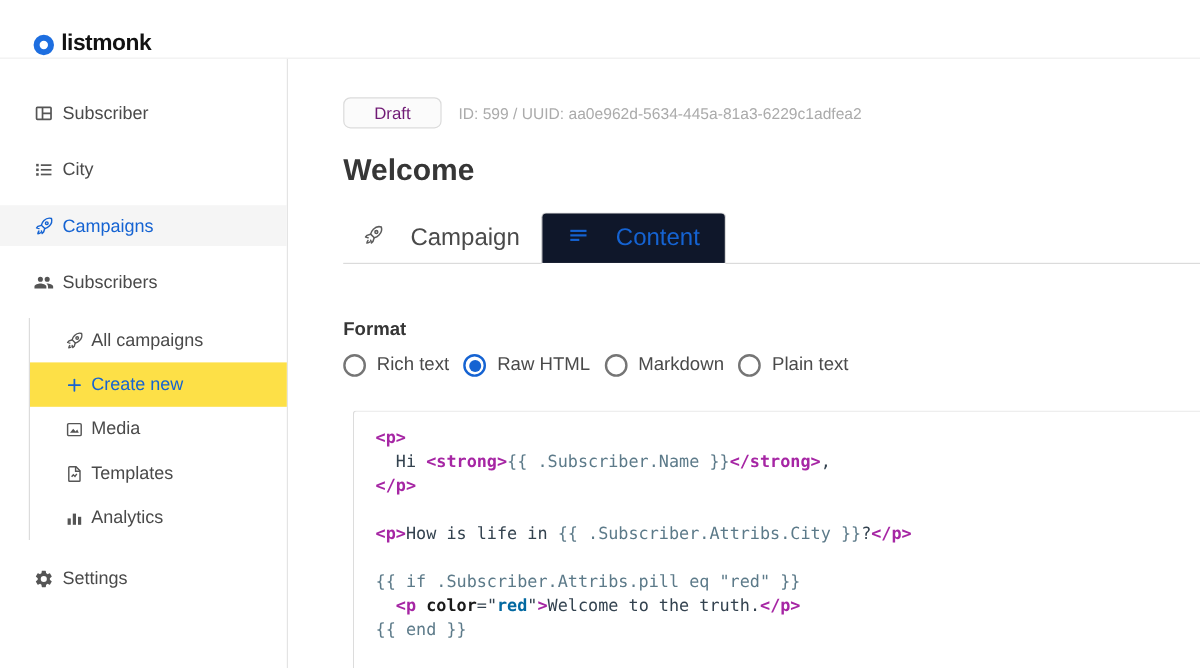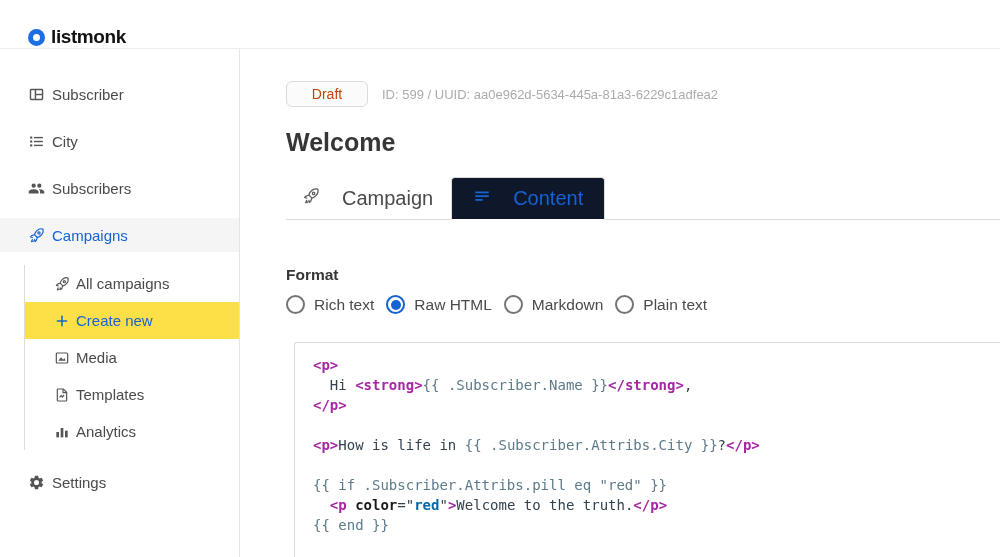--- a/index.html
+++ b/index.html
@@ -44,42 +44,42 @@
   .sub-item svg { width: 16px; height: 16px; margin-right: 6px; color: #555; flex-shrink: 0; }
   .sub-item.hl { background: #fde047; }
   .sub-item.blue, .sub-item.blue svg { color: #1563d2; }
   .settings-gap { margin-top: 15px; }
   
   .main { flex: 1; padding: 32px 0 0 46px; min-width: 0; }
   .head-row { display: flex; align-items: center; }
   .badge {
     display: inline-block; width: 82px; text-align: center;
     border: 1px solid #dbdbdb; border-radius: 6px; background: #fbfbfb;
-    color: #c2410c; font-size: 14px; padding: 4px 0; cursor: pointer;
+    color: #701a75; font-size: 14px; padding: 4px 0; cursor: pointer;
   }
   .meta { margin-left: 14px; color: #ababab; font-size: 13px; }
   h1 { margin-top: 20px; font-size: 25px; line-height: 30px; color: #363636; font-weight: 700; }
   
   .tabs { display: flex; align-items: flex-end; margin-top: 20px; border-bottom: 1px solid #dbdbdb; }
   .tab {
     display: flex; gap: 22px; padding: 9px 16px;
     font-size: 20px; color: #4a4a4a; cursor: pointer;
   }
   .tab svg { width: 18px; height: 18px; color: #5c5c5c; }
   .tab.active {
     color: #1563d2; background: #0f172a; margin-left: 2px; margin-bottom: -1px;
     border: 1px solid #dbdbdb; border-bottom: 1px solid #fff;
     border-radius: 4px 4px 0 0; padding: 9px 21px;
   }
   .tab.active svg { color: #1563d2; }
   
   .format { margin-top: 46px; }
   .format-label { font-weight: 700; font-size: 15.5px; color: #363636; }
   .radios { display: flex; align-items: center; margin-top: 11px; }
-  .radio-opt { display: flex; align-items: center; margin-right: 12px; font-size: 15.5px; color: #4a4a4a; cursor: pointer; }
+  .radio-opt { display: flex; margin-right: 12px; font-size: 15.5px; color: #4a4a4a; cursor: pointer; }
   .rc {
     position: relative; width: 19px; height: 19px; border: 2px solid #757575;
     border-radius: 50%; margin-right: 9px; background: #fff; flex-shrink: 0;
   }
   .rc.checked { border-color: #1563d2; }
   .rc.checked::after {
     content: ""; position: absolute; left: 2.5px; top: 2.5px; right: 2.5px; bottom: 2.5px;
     background: #1563d2; border-radius: 50%;
   }
   
@@ -121,35 +121,35 @@
       <svg viewBox="0 0 24 24" fill="currentColor">
           <rect x="3" y="5" width="3" height="3"></rect>
           <rect x="3" y="10.5" width="3" height="3"></rect>
           <rect x="3" y="16" width="3" height="3"></rect>
           <rect x="8.5" y="5.5" width="12.5" height="2"></rect>
           <rect x="8.5" y="11" width="12.5" height="2"></rect>
           <rect x="8.5" y="16.5" width="12.5" height="2"></rect>
         </svg>
       <span>City</span>
     </div>
-    <div class="nav-item">
-      <svg viewBox="0 0 24 24" fill="currentColor">
-          <path d="M16 11a3 3 0 1 0 0-6 3 3 0 0 0 0 6zM8 11a3 3 0 1 0 0-6 3 3 0 0 0 0 6zm0 2c-2.33 0-7 1.17-7 3.5V19h14v-2.5C15 14.17 10.33 13 8 13zm8 0c-.29 0-.62.02-.97.05A4.22 4.22 0 0 1 17 16.5V19h6v-2.5c0-2.33-4.67-3.5-7-3.5z"></path>
-        </svg>
-      <span>Subscribers</span>
-    </div>
     <div class="nav-item hl blue">
       <svg viewBox="0 0 24 24" fill="none" stroke="currentColor" stroke-width="1.7" stroke-linecap="round" stroke-linejoin="round">
           <path d="M13.2 14.8L9.2 10.8c.4-1.8 1.4-3.8 3-5.4C15 2.6 18.8 2.2 21 2.9c.7 2.2.3 6-2.5 8.8-1.6 1.6-3.6 2.7-5.3 3.1z"></path>
           <circle cx="15.5" cy="8.5" r="1.6"></circle>
           <path d="M9 11l-3.8 1.2L3.5 14l2.8.8"></path>
           <path d="M13 15l-1.2 3.8L10 20.5l-.8-2.8"></path>
           <path d="M6.2 17.8c-.8.8-1.2 3-1.2 3s2.2-.4 3-1.2"></path>
         </svg>
       <span>Campaigns</span>
+    </div>
+    <div class="nav-item">
+      <svg viewBox="0 0 24 24" fill="currentColor">
+          <path d="M16 11a3 3 0 1 0 0-6 3 3 0 0 0 0 6zM8 11a3 3 0 1 0 0-6 3 3 0 0 0 0 6zm0 2c-2.33 0-7 1.17-7 3.5V19h14v-2.5C15 14.17 10.33 13 8 13zm8 0c-.29 0-.62.02-.97.05A4.22 4.22 0 0 1 17 16.5V19h6v-2.5c0-2.33-4.67-3.5-7-3.5z"></path>
+        </svg>
+      <span>Subscribers</span>
     </div>
     <div class="submenu">
       <div class="sub-item">
         <svg viewBox="0 0 24 24" fill="none" stroke="currentColor" stroke-width="1.7" stroke-linecap="round" stroke-linejoin="round">
             <path d="M13.2 14.8L9.2 10.8c.4-1.8 1.4-3.8 3-5.4C15 2.6 18.8 2.2 21 2.9c.7 2.2.3 6-2.5 8.8-1.6 1.6-3.6 2.7-5.3 3.1z"></path>
             <circle cx="15.5" cy="8.5" r="1.6"></circle>
             <path d="M9 11l-3.8 1.2L3.5 14l2.8.8"></path>
             <path d="M13 15l-1.2 3.8L10 20.5l-.8-2.8"></path>
             <path d="M6.2 17.8c-.8.8-1.2 3-1.2 3s2.2-.4 3-1.2"></path>
           </svg>

